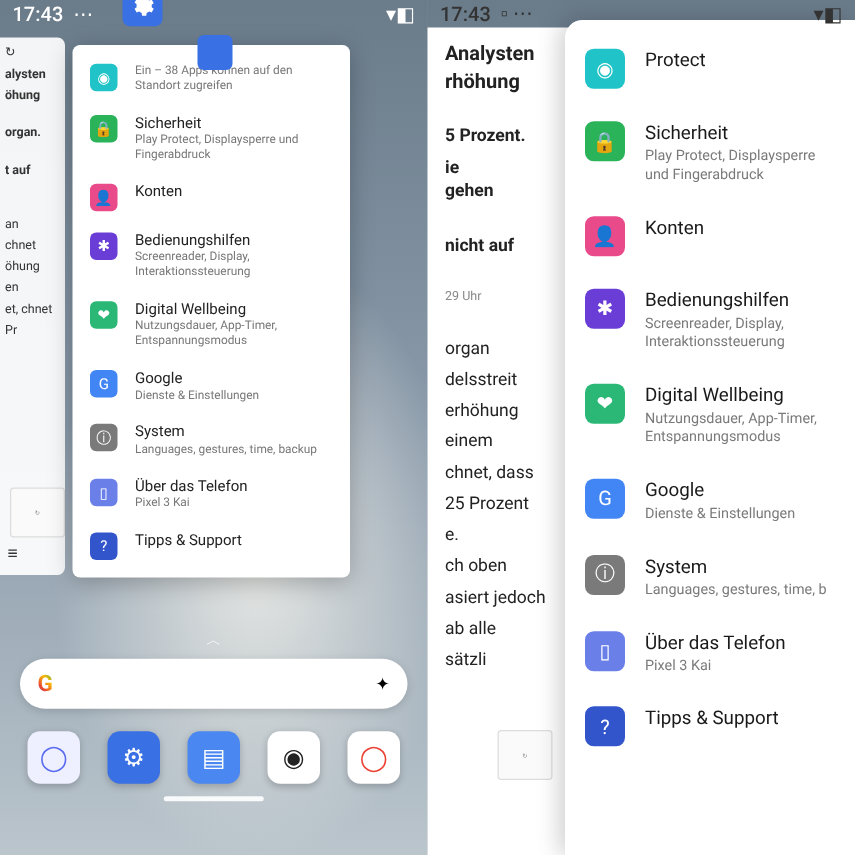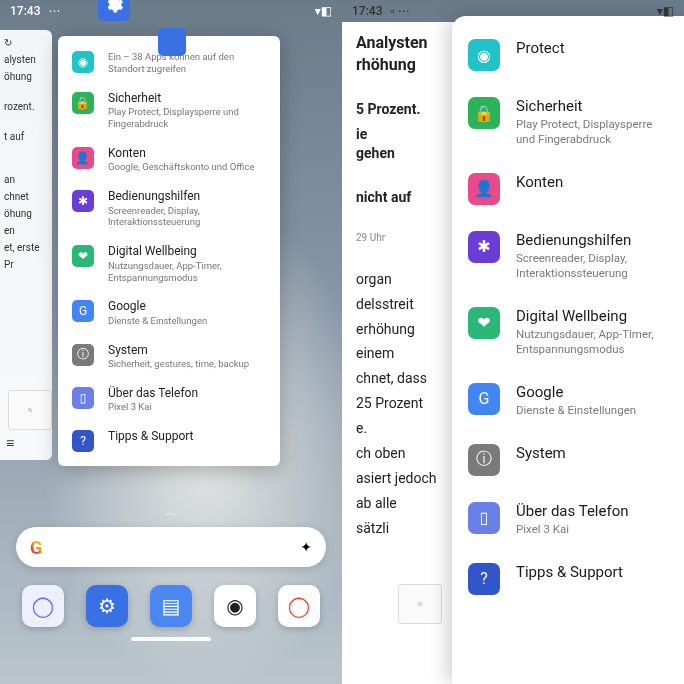--- a/index.html
+++ b/index.html
@@ -1,25 +1,25 @@
 <!DOCTYPE html>
 <html><head>
 <meta charset="utf-8">
 <style>
 *{margin:0;padding:0;box-sizing:border-box;font-family:Roboto,-apple-system,sans-serif}
 body{width:684px;height:684px;overflow:hidden;display:flex;background:#7a8a9a}
 .screen{flex:1;position:relative;background:linear-gradient(180deg,#6a7b8a 0%,#8a9aaa 50%,#bac5cc 100%);display:flex;flex-direction:column}
 .screen::before{content:"";position:absolute;inset:0;background:radial-gradient(ellipse 80% 60% at 60% 65%,rgba(240,240,235,.9) 0%,transparent 60%);z-index:0}
-.status{height:22px;display:flex;align-items:center;padding:0 10px;font-size:12px;font-weight:500;color:#fff;z-index:5;position:relative}
+.status{height:22px;display:flex;align-items:center;padding:0 10px;font-size:16px;font-weight:500;color:#fff;z-index:5;position:relative}
 .status .time{margin-right:8px}
 .status .gap{flex:1}
 
 .bg-article{position:absolute;left:0;top:30px;width:52px;height:430px;background:rgba(255,255,255,.92);border-radius:0 6px 6px 0;font-size:10px;color:#333;padding:6px 4px;overflow:hidden;line-height:1.3;z-index:1}
 .bg-article div{margin-bottom:4px}
-.bg-article .bold{font-weight:400}
+.bg-article .bold{font-weight:700}
 .bg-article .menu{position:absolute;bottom:4px;left:6px;font-size:14px}
 
 .popup{position:absolute;left:58px;top:36px;width:222px;background:#fff;border-radius:6px;box-shadow:0 4px 20px rgba(0,0,0,.25);z-index:3;padding:6px 0}
 .popup::after{content:"";position:absolute;top:-8px;left:100px;width:28px;height:28px;background:#3970e4;border-radius:5px;display:flex;align-items:center;justify-content:center}
 .gear-badge{position:absolute;top:-11px;left:98px;width:32px;height:32px;background:#3970e4;border-radius:6px;z-index:4;display:flex;align-items:center;justify-content:center}
 .row{display:flex;padding:8px 14px;align-items:flex-start;gap:14px}
 .row .ibox{width:22px;height:22px;border-radius:5px;flex:none;display:flex;align-items:center;justify-content:center;color:#fff;font-size:12px;margin-top:1px}
 .row .txt{flex:1;min-width:0}
 .row .title{font-size:12px;color:#222;font-weight:400;line-height:1.2}
 .row .sub{font-size:9.5px;color:#777;line-height:1.25;margin-top:1px}
@@ -56,29 +56,29 @@
     <span class="gap"></span>
     <span>▾</span>
     <span>◧</span>
   </div>
 
   <div class="bg-article">
     <div>↻</div>
     <div class="bold">alysten</div>
     <div class="bold">öhung</div>
     <br>
-    <div class="bold">rozent.</div>
+    <div class="bold">organ.</div>
     <br>
     <div class="bold">t auf</div>
     <br><br>
     <div>an</div>
     <div>chnet</div>
     <div>öhung</div>
     <div>en</div>
-    <div>et, erste</div>
+    <div>et, chnet</div>
     <div>Pr</div>
     <div class="menu">≡</div>
   </div>
   <div class="captcha" style="left:8px;top:390px">↻</div>
 
   <div class="gear-badge">
     <svg width="20" height="20" viewBox="0 0 24 24" fill="#fff">
         <path d="M12 8a4 4 0 100 8 4 4 0 000-8zm8.9 4c0-.5 0-.9-.1-1.4l2-1.6-2-3.4-2.4.9a8 8 0 00-2.4-1.4L15.6 2h-4l-.4 2.6A8 8 0 008.8 6l-2.4-.9-2 3.4 2 1.6a8 8 0 000 2.8l-2 1.6 2 3.4 2.4-.9a8 8 0 002.4 1.4l.4 2.6h4l.4-2.6a8 8 0 002.4-1.4l2.4.9 2-3.4-2-1.6c.1-.5.1-.9.1-1.4z"></path>
       </svg>
   </div>
@@ -94,21 +94,20 @@
         <div class="ibox" style="background:#2bb359">🔒</div>
   <div class="txt">
           <div class="title">Sicherheit</div>
   <div class="sub">Play Protect, Displaysperre und Fingerabdruck</div>
         </div>
       </div>
       <div class="row">
         <div class="ibox" style="background:#e84a8a">👤</div>
   <div class="txt">
           <div class="title">Konten</div>
-  <div class="sub">Google, Geschäftskonto und Office</div>
         </div>
       </div>
       <div class="row">
         <div class="ibox" style="background:#6a3ed6">✱</div>
   <div class="txt">
           <div class="title">Bedienungshilfen</div>
   <div class="sub">Screenreader, Display, Interaktionssteuerung</div>
         </div>
       </div>
       <div class="row">
@@ -122,21 +121,21 @@
         <div class="ibox" style="background:#4285f4">G</div>
   <div class="txt">
           <div class="title">Google</div>
   <div class="sub">Dienste &amp; Einstellungen</div>
         </div>
       </div>
       <div class="row">
         <div class="ibox" style="background:#7a7a7a">ⓘ</div>
   <div class="txt">
           <div class="title">System</div>
-  <div class="sub">Sicherheit, gestures, time, backup</div>
+  <div class="sub">Languages, gestures, time, backup</div>
         </div>
       </div>
       <div class="row">
         <div class="ibox" style="background:#6a7fe8">▯</div>
   <div class="txt">
           <div class="title">Über das Telefon</div>
   <div class="sub">Pixel 3 Kai</div>
         </div>
       </div>
       <div class="row">
@@ -238,20 +237,21 @@
         <div class="pibox" style="background:#4285f4">G</div>
   <div class="ptxt">
           <div class="ptitle">Google</div>
   <div class="psub" style="white-space:pre-line">Dienste &amp; Einstellungen</div>
         </div>
       </div>
       <div class="prow">
         <div class="pibox" style="background:#7a7a7a">ⓘ</div>
   <div class="ptxt">
           <div class="ptitle">System</div>
+  <div class="psub" style="white-space:pre-line">Languages, gestures, time, b</div>
         </div>
       </div>
       <div class="prow">
         <div class="pibox" style="background:#6a7fe8">▯</div>
   <div class="ptxt">
           <div class="ptitle">Über das Telefon</div>
   <div class="psub" style="white-space:pre-line">Pixel 3 Kai</div>
         </div>
       </div>
       <div class="prow">

